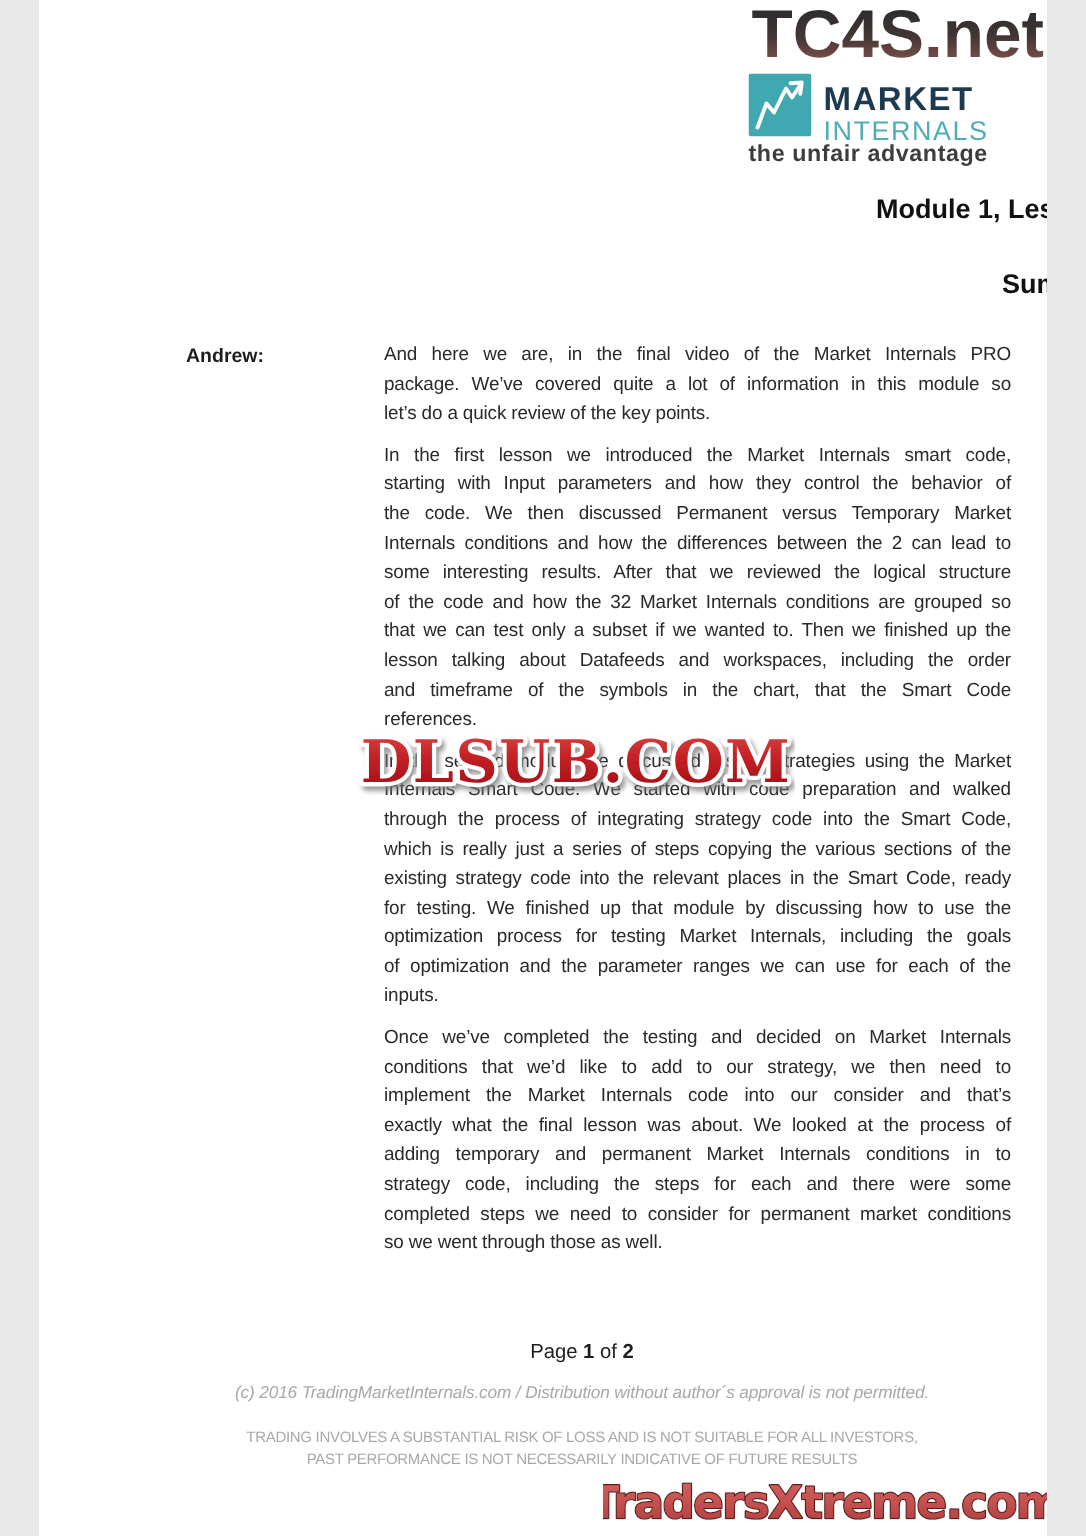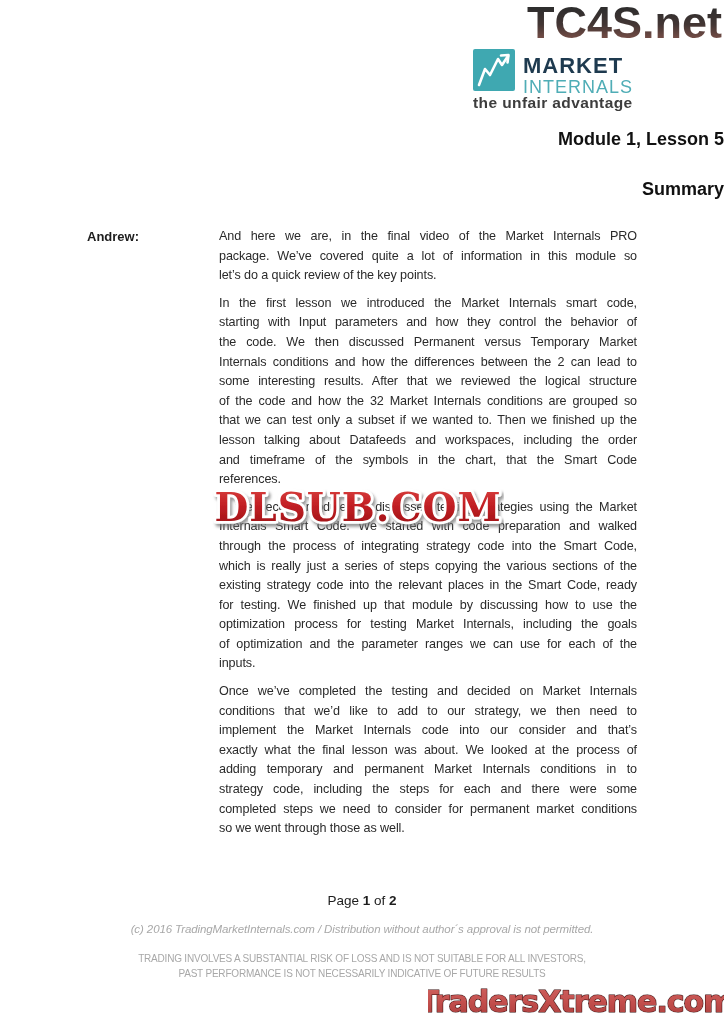--- a/index.html
+++ b/index.html
@@ -1,17 +1,17 @@
 <!DOCTYPE html>
 <html><head>
 <meta charset="utf-8">
 <style>
   html,body{margin:0;padding:0;background:#e8e8e8;}
   .page{
-    position:relative;width:724px;height:1024px;margin:0 auto;
+    position:relative;width:672px;height:1024px;margin:0 auto;
     background:#ffffff;overflow:hidden;
     font-family:"Liberation Sans",sans-serif;color:#262626;
   }
   
   .tc4s{
     position:absolute;top:0px;right:2px;
     font-size:45px;font-weight:bold;letter-spacing:0px;line-height:45px;
     background:linear-gradient(#2d2d2d 15%, #433634 55%, #84544c 95%);
     -webkit-background-clip:text;background-clip:text;color:transparent;
   }
@@ -19,21 +19,21 @@
   .mi-icon{width:42px;height:42px;display:block;}
   .mi-textcol{margin-left:8px;padding-top:6px;}
   .mi-market{font-size:22px;font-weight:bold;color:#1e3a4f;letter-spacing:1px;line-height:22px;}
   .mi-internals{font-size:18px;color:#4fadb6;letter-spacing:1px;line-height:20px;}
   .mi-tagline{position:absolute;top:94px;left:473px;font-size:15.5px;font-weight:bold;color:#3d3d3d;letter-spacing:0.4px;}
   
   .title-line{position:absolute;left:0;width:724px;text-align:right;font-size:18px;font-weight:bold;color:#111;}
   .title-1{top:129px;}
   .title-2{top:163px;margin-top:16px;}
   
-  .body-area{position:absolute;top:227px;left:87px;width:550px;display:flex;}
+  .body-area{position:absolute;top:227px;left:98px;width:550px;display:flex;}
   .speaker{width:132px;font-size:13px;font-weight:bold;line-height:19.6px;color:#1d1d1d;}
   .paragraphs{width:418px;}
   .para{margin:0 0 8px 0;}
   .line{
     font-size:12.6px;line-height:19.6px;letter-spacing:-0.1px;color:#2a2a2a;
     text-align:justify;text-align-last:justify;
   }
   .line.last{text-align-last:left;}
   
   .watermark{position:absolute;left:212px;top:480px;pointer-events:none;}

